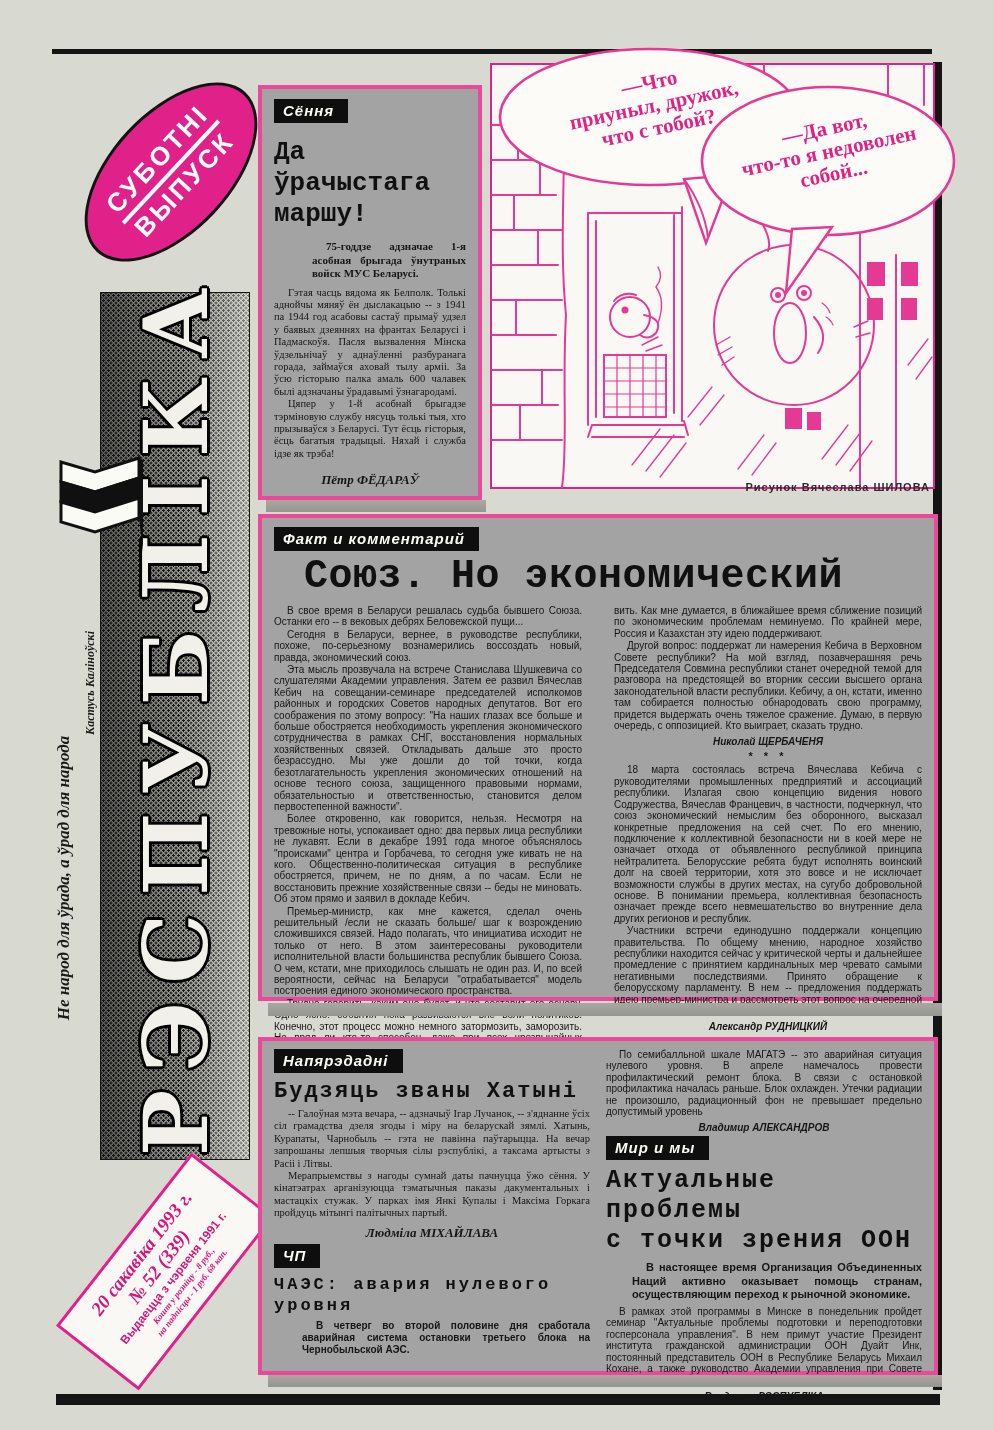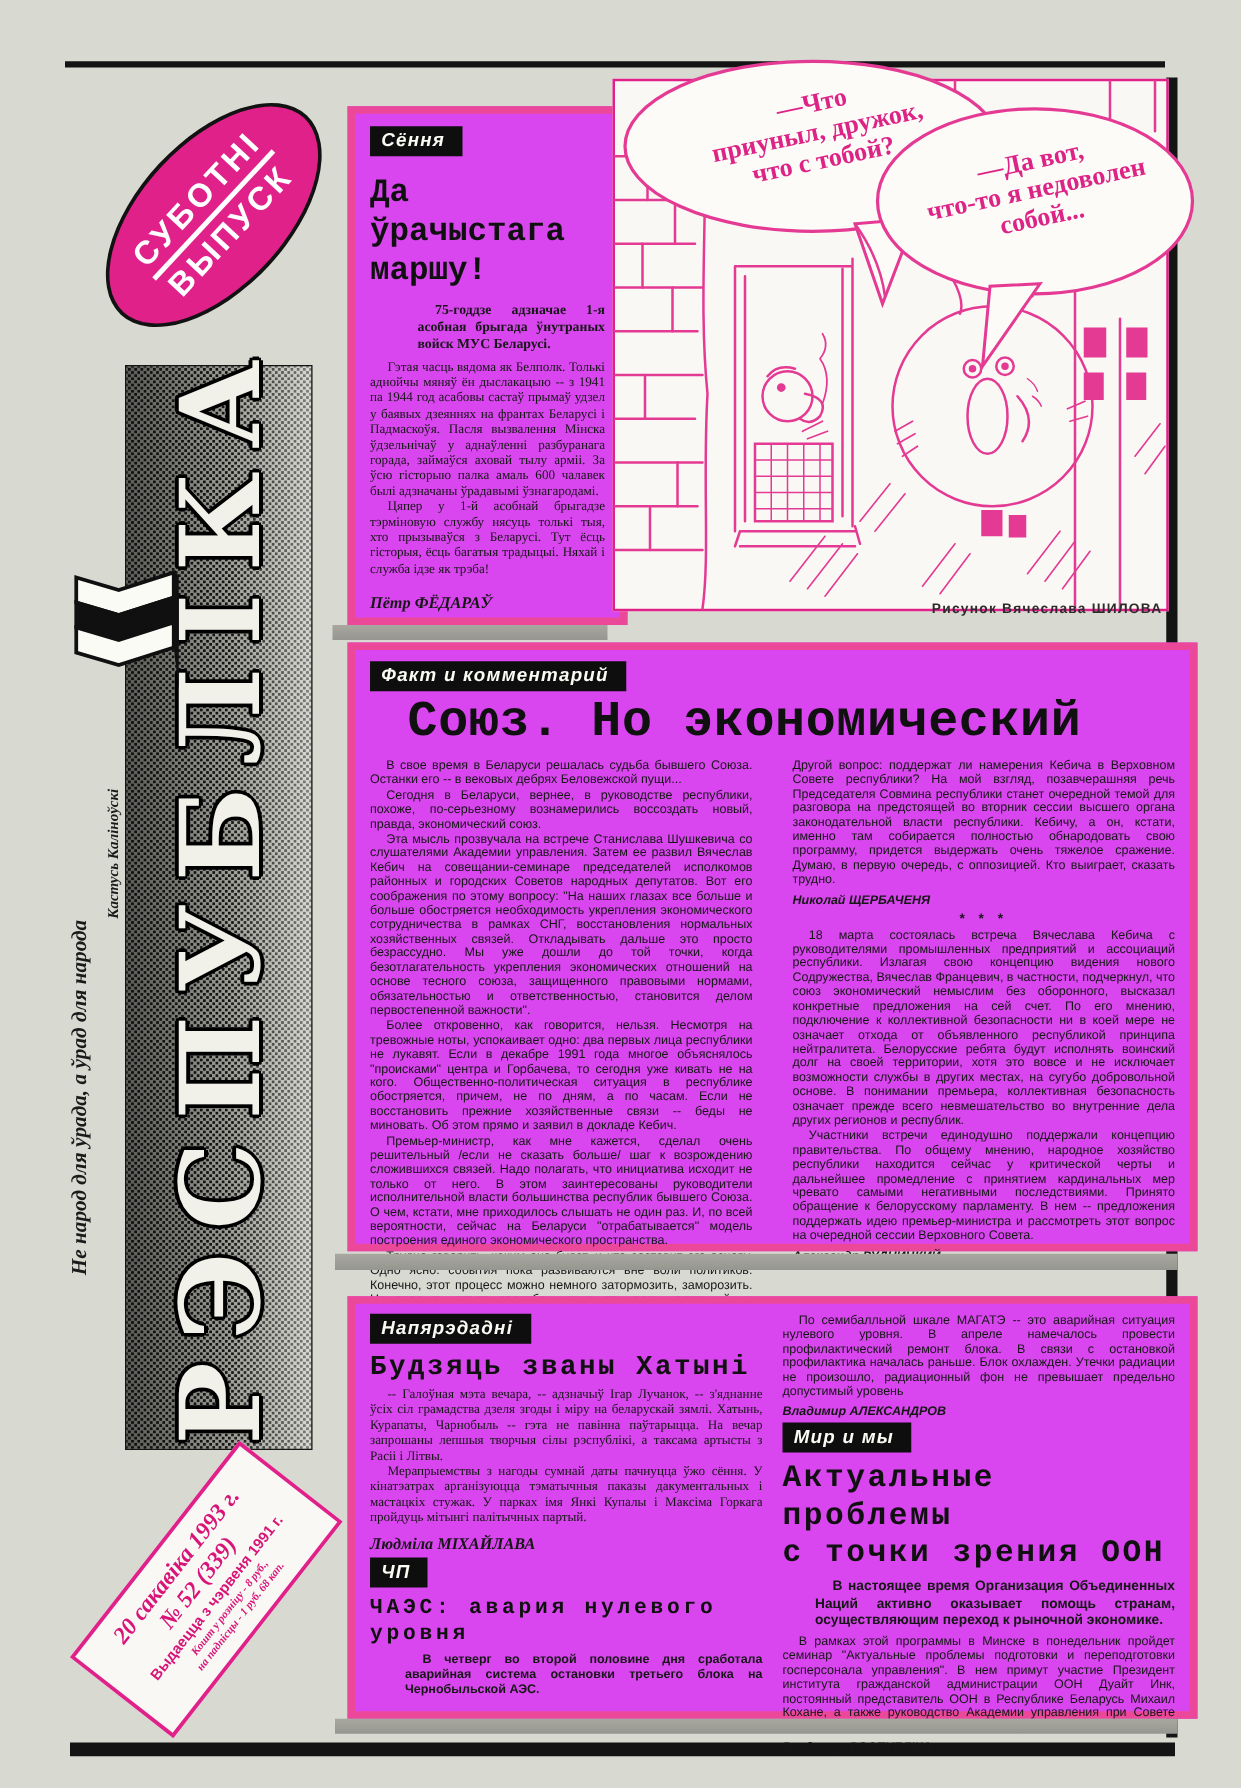--- a/index.html
+++ b/index.html
@@ -1,20 +1,20 @@
 <!DOCTYPE html>
 <html><head>
 <meta charset="utf-8">
 <style>
   html,body{margin:0;padding:0;}
   body{width:993px;height:1430px;position:relative;background:#d8dad2;
        font-family:"Liberation Sans",sans-serif;color:#161616;overflow:hidden;}
   .abs{position:absolute;}
   .rule{position:absolute;background:#141414;}
-  .paper{position:absolute;background:#d946ef;border:6px solid #ec4899;box-sizing:border-box;margin-left:20px;}
+  .paper{position:absolute;background:#a3a3a3;border:4px solid #ec4899;box-sizing:border-box;}
   .shadow{position:absolute;background:linear-gradient(#a8a8a0,#969690);}
   .label{display:inline-block;background:#0e0e0e;color:#fbfbf5;
          font:bold italic 15px/1 "Liberation Sans",sans-serif;
          padding:4px 14px 5px 9px;letter-spacing:1px;}
   
   .badge{position:absolute;left:62px;top:112px;width:212px;height:114px;
          background:#e0218a;border:3px solid #121212;border-radius:50%;
          transform:rotate(-47deg);display:flex;flex-direction:column;
          align-items:center;justify-content:center;color:#fff;}
   .badge .b-line{font:bold 26px/1.05 "Liberation Sans",sans-serif;letter-spacing:3px;}
@@ -63,21 +63,21 @@
   
   .headline-sans{font-family:Liberation Mono, monospace;font-weight:bold;color:#101010;}
   .body-serif p{font:10.5px/12.4px "Liberation Serif",serif;text-align:justify;
     margin:0;text-indent:14px;}
   .body-sans p{font:10px/11.4px "Liberation Sans",sans-serif;text-align:justify;
     margin:0 0 1px;text-indent:13px;}
   .lead-serif{font:bold 11px/13.5px "Liberation Serif",serif;text-align:justify;
     margin:6px 0 6px 38px;text-indent:14px;}
   .lead-sans{font:bold 10px/12px "Liberation Sans",sans-serif;text-align:justify;
     margin:4px 0 4px 30px;text-indent:14px;}
-  .author{ text-align:left;font-weight:bold;font-style:italic;margin:5px 0 3px;}
+  .author{ text-align:center;font-weight:bold;font-style:italic;margin:5px 0 3px;}
   .author.sans{font-size:10px;font-family:"Liberation Sans",sans-serif;}
   .author.serif{font-size:13px;font-family:"Liberation Serif",serif;}
   .sep{text-align:center;font:bold 11px/12px "Liberation Sans",sans-serif;letter-spacing:4px;margin:2px 0;}
   .cols{display:flex;gap:32px;margin-top:6px;}
   .col{flex:1;min-width:0;}
   .noindent-first p:first-child{text-indent:0;}
 </style>
 </head>
 <body>
 
@@ -209,20 +209,21 @@
     <div class="col body-sans">
         <p>В свое время в Беларуси решалась судьба бывшего Союза. Останки его -- в вековых дебрях Беловежской пущи...</p>
         <p>Сегодня в Беларуси, вернее, в руководстве республики, похоже, по-серьезному вознамерились воссоздать новый, правда, экономический союз.</p>
         <p>Эта мысль прозвучала на встрече Станислава Шушкевича со слушателями Академии управления. Затем ее развил Вячеслав Кебич на совещании-семинаре председателей исполкомов районных и городских Советов народных депутатов. Вот его соображения по этому вопросу: "На наших глазах все больше и больше обостряется необходимость укрепления экономического сотрудничества в рамках СНГ, восстановления нормальных хозяйственных связей. Откладывать дальше это просто безрассудно. Мы уже дошли до той точки, когда безотлагательность укрепления экономических отношений на основе тесного союза, защищенного правовыми нормами, обязательностью и ответственностью, становится делом первостепенной важности".</p>
         <p>Более откровенно, как говорится, нельзя. Несмотря на тревожные ноты, успокаивает одно: два первых лица республики не лукавят. Если в декабре 1991 года многое объяснялось "происками" центра и Горбачева, то сегодня уже кивать не на кого. Общественно-политическая ситуация в республике обостряется, причем, не по дням, а по часам. Если не восстановить прежние хозяйственные связи -- беды не миновать. Об этом прямо и заявил в докладе Кебич.</p>
         <p>Премьер-министр, как мне кажется, сделал очень решительный /если не сказать больше/ шаг к возрождению сложившихся связей. Надо полагать, что инициатива исходит не только от него. В этом заинтересованы руководители исполнительной власти большинства республик бывшего Союза. О чем, кстати, мне приходилось слышать не один раз. И, по всей вероятности, сейчас на Беларуси "отрабатывается" модель построения единого экономического пространства.</p>
         <p>Трудно говорить, каким оно будет, и что составит его основу. Одно ясно: события пока развиваются вне воли политиков. Конечно, этот процесс можно немного затормозить, заморозить. Но вряд ли кто-то способен, даже при всех чрезвычайных полномочиях, его остано-</p>
       </div>
     <div class="col">
       <div class="body-sans noindent-first">
+          <p>вить. Как мне думается, в ближайшее время сближение позиций по экономическим проблемам неминуемо. По крайней мере, Россия и Казахстан эту идею поддерживают.</p>
           <p>Другой вопрос: поддержат ли намерения Кебича в Верховном Совете республики? На мой взгляд, позавчерашняя речь Председателя Совмина республики станет очередной темой для разговора на предстоящей во вторник сессии высшего органа законодательной власти республики. Кебичу, а он, кстати, именно там собирается полностью обнародовать свою программу, придется выдержать очень тяжелое сражение. Думаю, в первую очередь, с оппозицией. Кто выиграет, сказать трудно.</p>
         </div>
       <div class="author sans">Николай ЩЕРБАЧЕНЯ</div>
       <div class="sep">* * *</div>
       <div class="body-sans">
           <p>18 марта состоялась встреча Вячеслава Кебича с руководителями промышленных предприятий и ассоциаций республики. Излагая свою концепцию видения нового Содружества, Вячеслав Францевич, в частности, подчеркнул, что союз экономический немыслим без оборонного, высказал конкретные предложения на сей счет. По его мнению, подключение к коллективной безопасности ни в коей мере не означает отхода от объявленного республикой принципа нейтралитета. Белорусские ребята будут исполнять воинский долг на своей территории, хотя это вовсе и не исключает возможности службы в других местах, на сугубо добровольной основе. В понимании премьера, коллективная безопасность означает прежде всего невмешательство во внутренние дела других регионов и республик.</p>
           <p>Участники встречи единодушно поддержали концепцию правительства. По общему мнению, народное хозяйство республики находится сейчас у критической черты и дальнейшее промедление с принятием кардинальных мер чревато самыми негативными последствиями. Принято обращение к белорусскому парламенту. В нем -- предложения поддержать идею премьер-министра и рассмотреть этот вопрос на очередной сессии Верховного Совета.</p>
         </div>
       <div class="author sans">Александр РУДНИЦКИЙ</div>
     </div>

